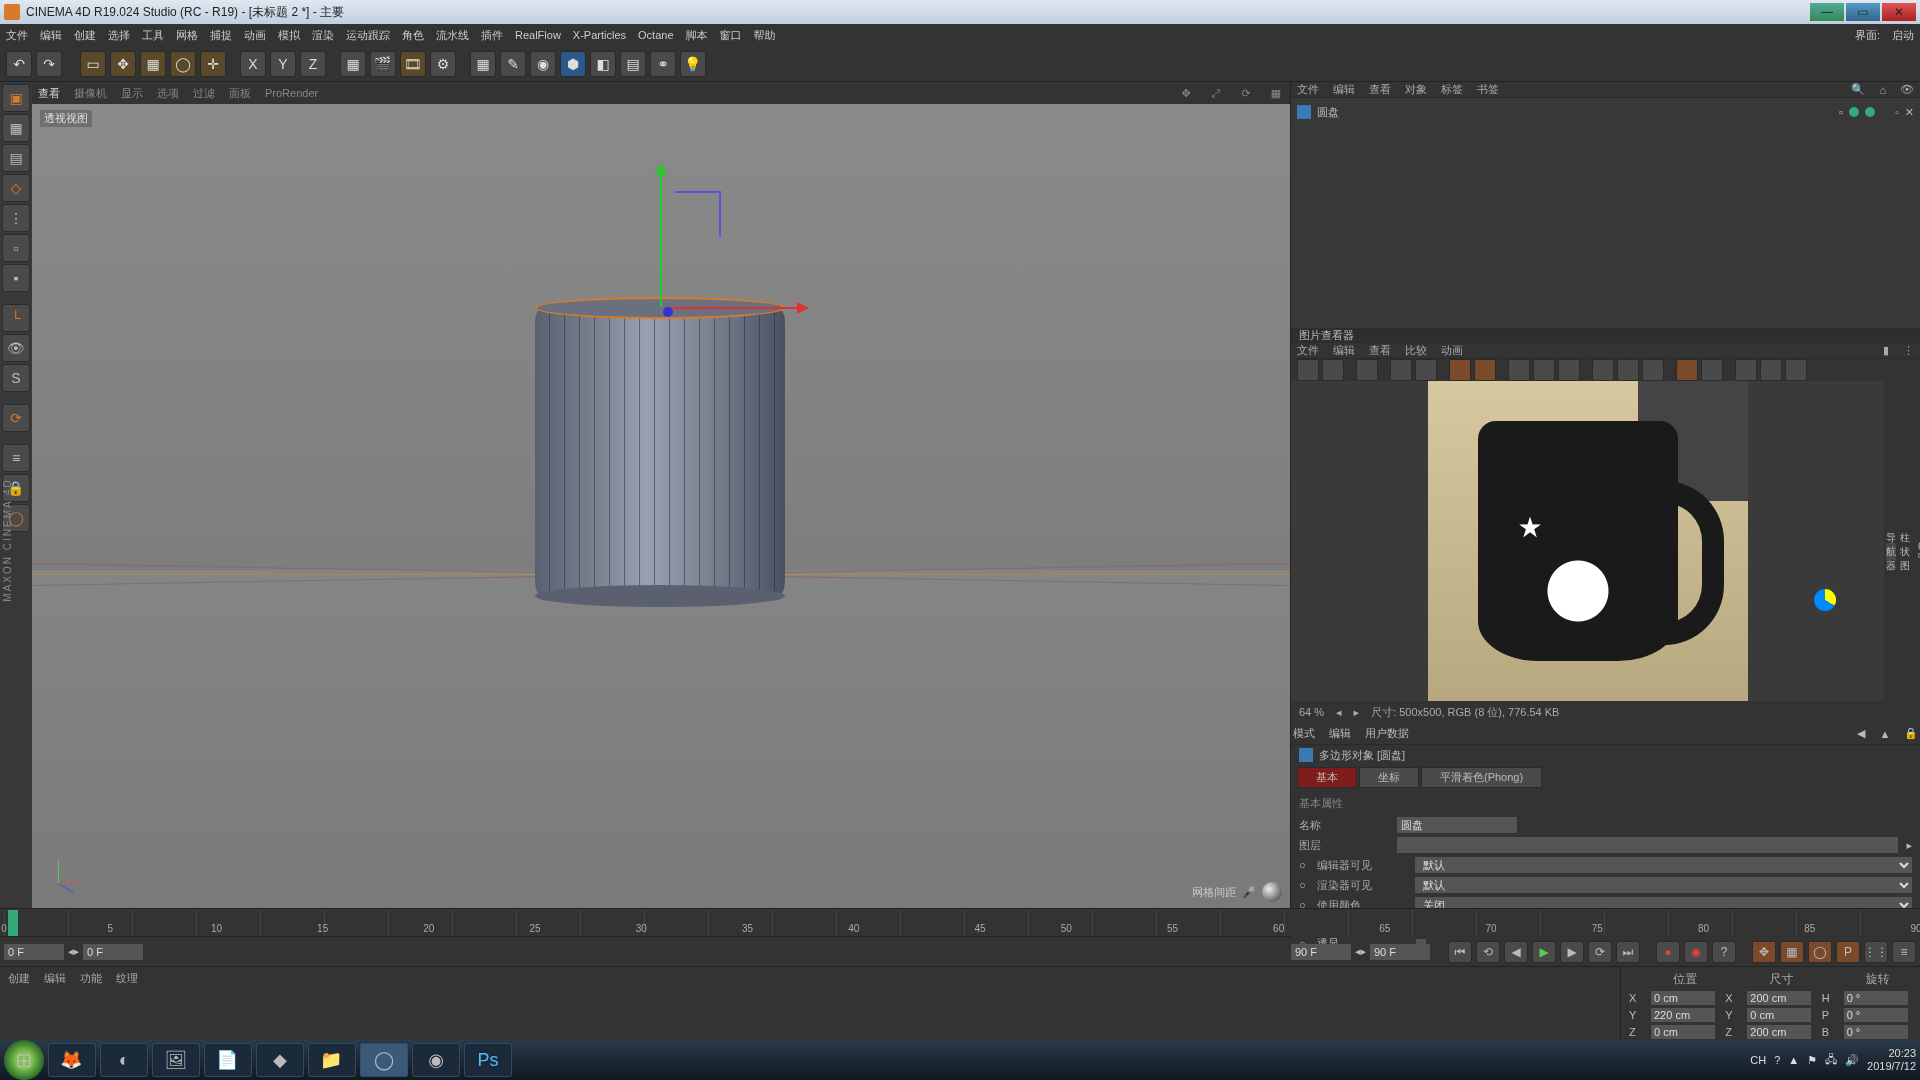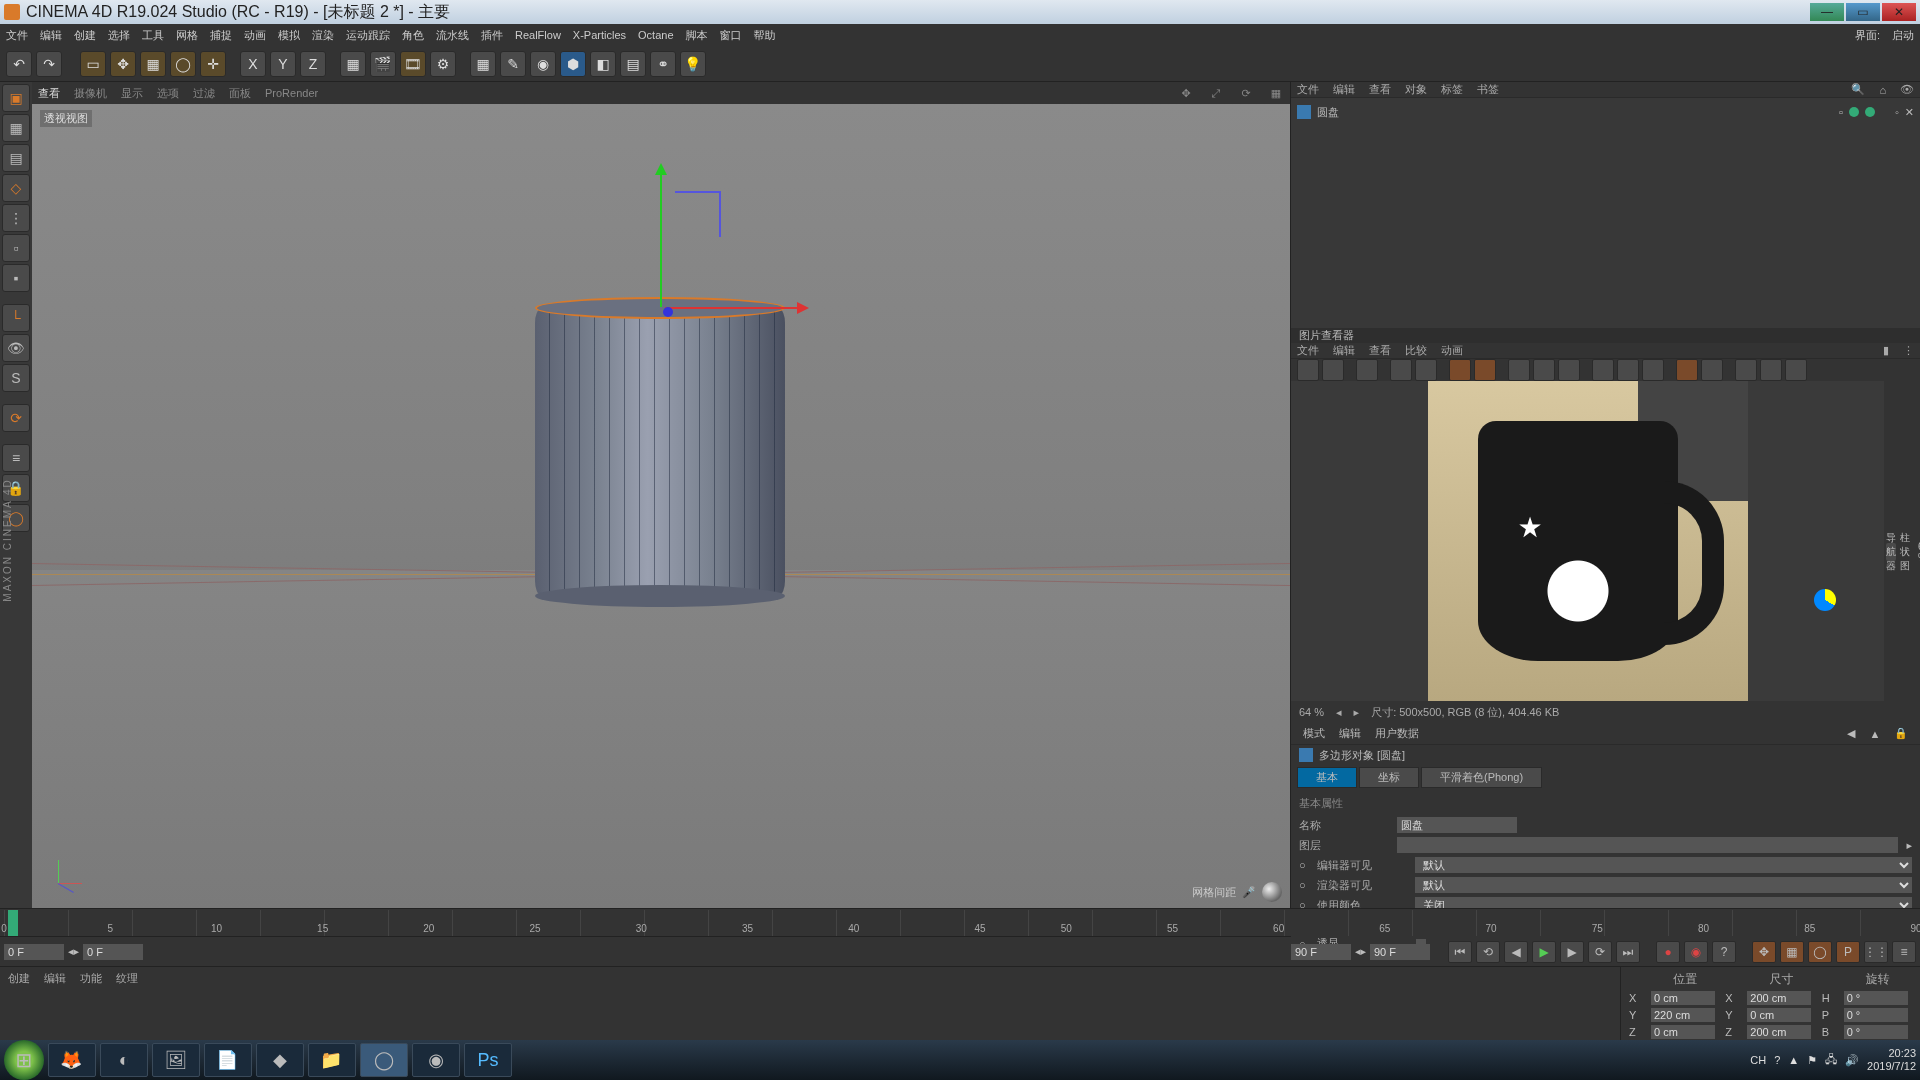--- a/index.html
+++ b/index.html
@@ -1,20 +1,20 @@
 <!DOCTYPE html>
 <html><head>
 <meta charset="utf-8">
 <style>
 * { margin: 0; padding: 0; box-sizing: border-box; font-family: "Microsoft YaHei", Arial, sans-serif; font-size: 11px; }
 body { background: #3a3a3a; color: #bbb; overflow: hidden; width: 1920px; height: 1080px; }
 
 .titlebar { height: 24px; background: linear-gradient(#e0e8f0, #c0d0e0); display: flex; align-items: center; padding: 0 4px; color: #222; }
 .titlebar .icon { width: 16px; height: 16px; background: #d97a2a; border-radius: 2px; margin-right: 6px; }
-.titlebar .title { flex: 1; font-size: 16px; }
+.titlebar .title { flex: 1; font-size: 12px; }
 .winbtns { display: flex; gap: 2px; }
 .winbtn { width: 34px; height: 18px; display: flex; align-items: center; justify-content: center; font-size: 12px; }
 .winbtn.min { background: linear-gradient(#5a9,#385); }
 .winbtn.max { background: linear-gradient(#59c,#368); }
 .winbtn.close { background: linear-gradient(#d55,#a22); }
 
 .menubar { height: 22px; background: #333; display: flex; align-items: center; padding: 0 6px; gap: 12px; color: #ccc; }
 .menubar .spacer { flex: 1; }
 .menubar span { cursor: default; }
 
@@ -85,26 +85,26 @@
 .mugref .logo::after { content:"★"; position:absolute; left:20px; top:-20px; font-size:28px; color:#fff; }
 .mugref .bg1 { position:absolute; right:-10px; top:0; width:120px; height:120px; background:#444; }
 .cursor-hi { position:absolute; right:48px; bottom:90px; width:22px; height:22px; border-radius:50%; background: conic-gradient(#ff0 0 120deg,#08f 120deg 360deg); pointer-events:none; }
 .pv-side { width: 36px; background:#333; display:flex; flex-direction:row; gap:4px; padding:4px 2px; align-items:center; }
 .pv-side .lbl { font-size:10px; writing-mode: horizontal-tb; }
 .pv-side .thumb { width:28px; height:48px; background:#555; }
 .pv-side .tab { width:30px; height:18px; background:#4a4a4a; border-radius:2px; font-size:10px; display:flex; align-items:center; justify-content:center; }
 .pv-status { height:22px; background:#333; display:flex; align-items:center; padding:0 8px; gap:12px; color:#aaa; }
 
 .attrs { flex:1; background:#333; display:flex; flex-direction:column; }
-.attr-head { height:22px; display:flex; align-items:center; gap:14px; padding:0 12px; border-bottom:1px solid #2a2a2a; }
+.attr-head { height:22px; display:flex; align-items:center; gap:14px; padding:0 2px; border-bottom:1px solid #2a2a2a; }
 .attr-head .spacer{flex:1;}
 .attr-title { height:20px; padding:0 8px; display:flex; align-items:center; gap:6px; }
 .attr-tabs { display:flex; gap:2px; padding:2px 6px; }
 .attr-tab { padding:2px 18px; background:#4a4a4a; border:1px solid #2a2a2a; }
-.attr-tab.active { background:#0369a1; }
+.attr-tab.active { background:#7f1d1d; }
 .attr-body { padding:4px 8px; display:flex; flex-direction:column; gap:4px; }
 .attr-body .sec { color:#888; margin:2px 0; }
 .attr-row { display:flex; align-items:center; gap:8px; }
 .attr-row label { width:90px; color:#aaa; }
 .attr-row input[type=text] { background:#555; border:none; color:#ddd; padding:2px 4px; width:120px; }
 .attr-row select { background:#555; border:none; color:#ddd; padding:1px 4px; flex:1; }
 .attr-row .cb { width:12px; height:12px; background:#555; border:1px solid #333; }
 
 .timeline { height:28px; background:#333; display:flex; align-items:flex-end; position:relative; border-top:1px solid #222; }
 .tl-scale { flex:1; height:26px; position:relative; background: repeating-linear-gradient(90deg,#444 0 1px, transparent 1px 64px); margin:0 4px; }
@@ -345,21 +345,21 @@
             <div class="bg1"></div>
             <div class="mug"></div>
             <div class="logo"></div>
           </div>
           <div class="cursor-hi"></div>
         </div>
         <div class="pv-status">
           <span>64 %</span>
           <span>◂</span>
             <span>▸</span>
-          <span>尺寸: 500x500, RGB (8 位), 404.46 KB</span>
+          <span>尺寸: 500x500, RGB (8 位), 776.54 KB</span>
         </div>
       </div>
       <div class="pv-side">
         <div class="tab">导航器</div>
         <div class="lbl">柱状图</div>
         <div class="thumb"></div>
         <div class="lbl">64 %</div>
         <div style="height:10px"></div>
         <div class="tab">历史</div>
         <div class="tab">信息</div>

